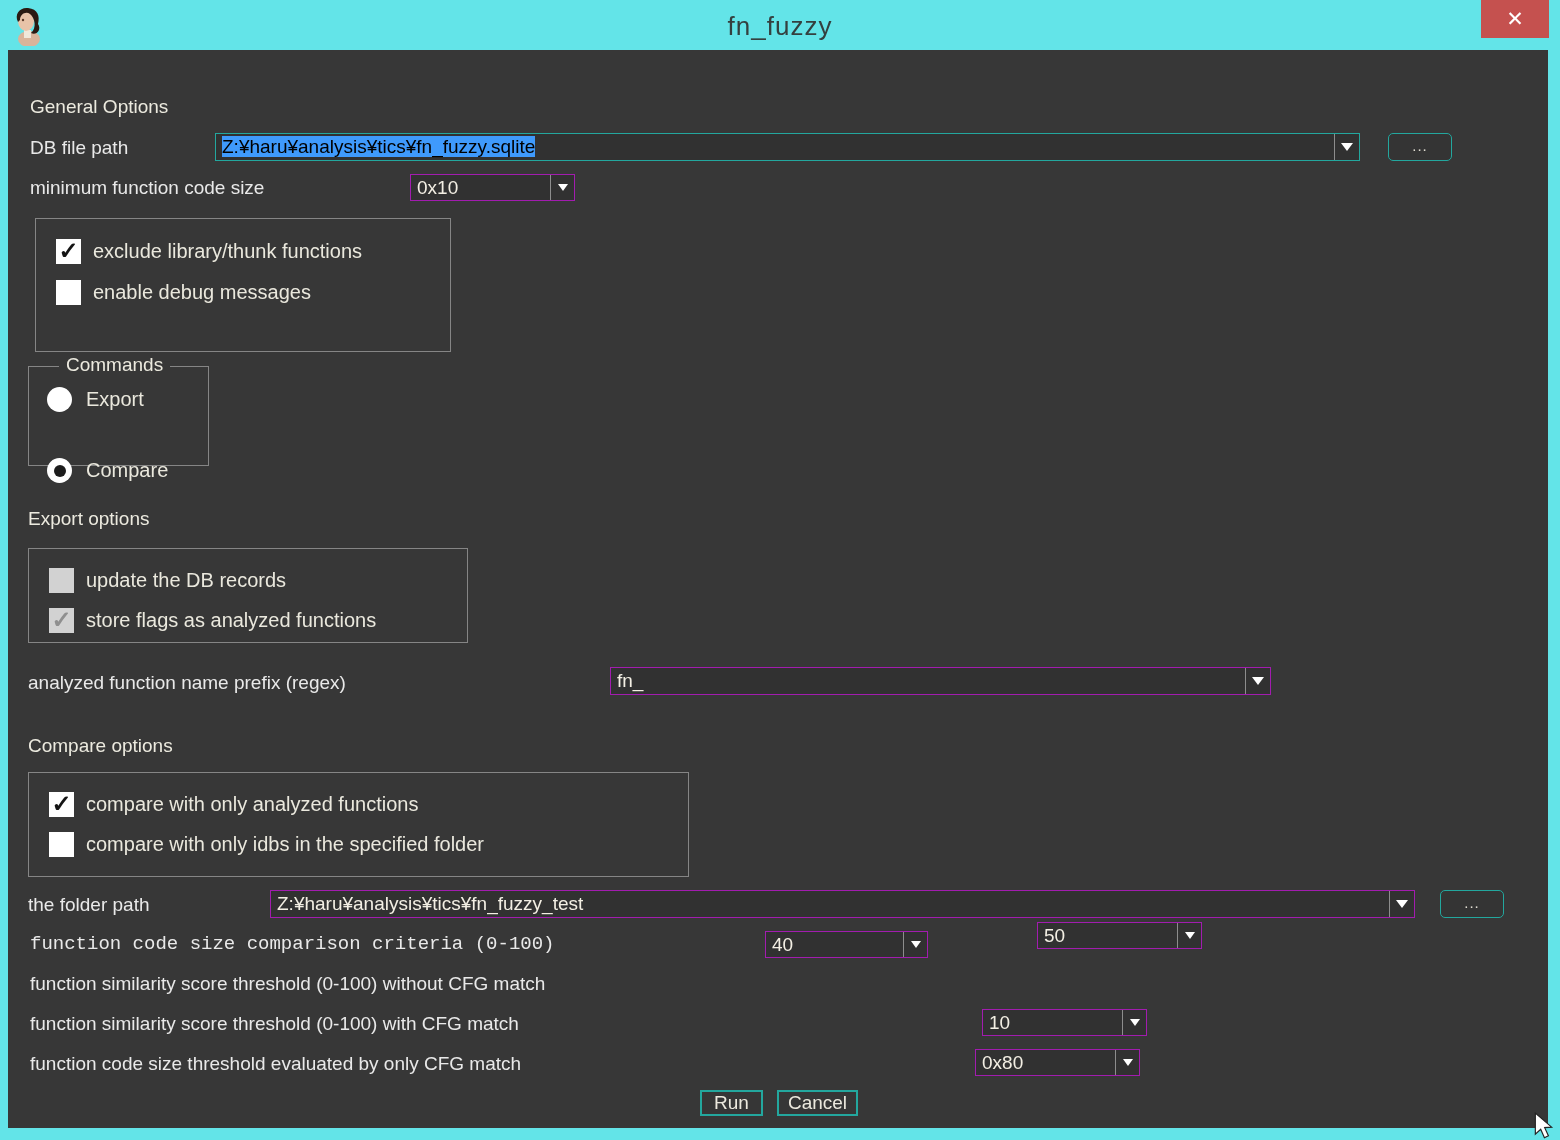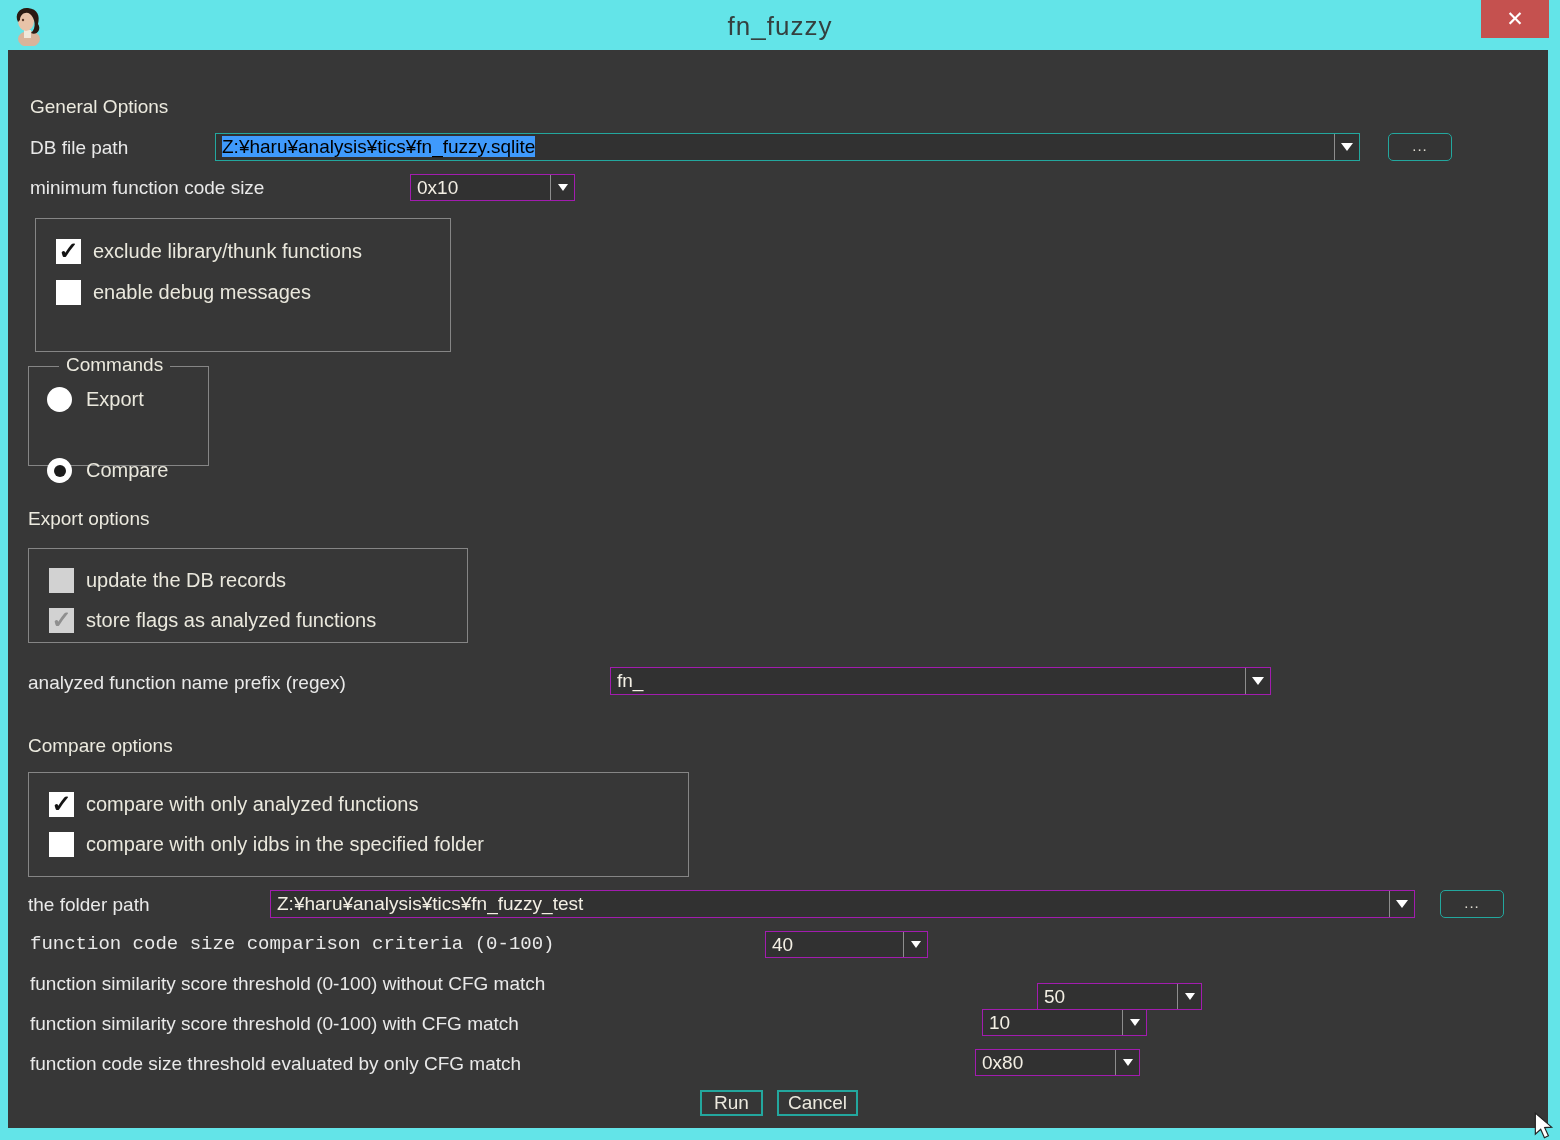--- a/index.html
+++ b/index.html
@@ -197,21 +197,21 @@
   </div>
   <div class="browse-btn" style="left:1432px; top:840px;">...</div>
 
   <div class="abs label" style="left:22px; top:883px;font-family:Liberation Mono, monospace;">function code size comparison criteria (0-100)</div>
   <div class="combo small" style="left:757px; top:881px; width:163px; height:27px;">
     <span class="combo-value">40</span>
     <span class="combo-arrow"></span>
   </div>
 
   <div class="abs label" style="left:22px; top:923px;">function similarity score threshold (0-100) without CFG match</div>
-  <div class="combo small" style="left:1029px; top:933px; width:165px; height:27px;">
+  <div class="combo small" style="left:1029px; top:872px; width:165px; height:27px;">
     <span class="combo-value">50</span>
     <span class="combo-arrow"></span>
   </div>
 
   <div class="abs label" style="left:22px; top:963px;">function similarity score threshold (0-100) with CFG match</div>
   <div class="combo small" style="left:974px; top:959px; width:165px; height:27px;">
     <span class="combo-value">10</span>
     <span class="combo-arrow"></span>
   </div>
 

